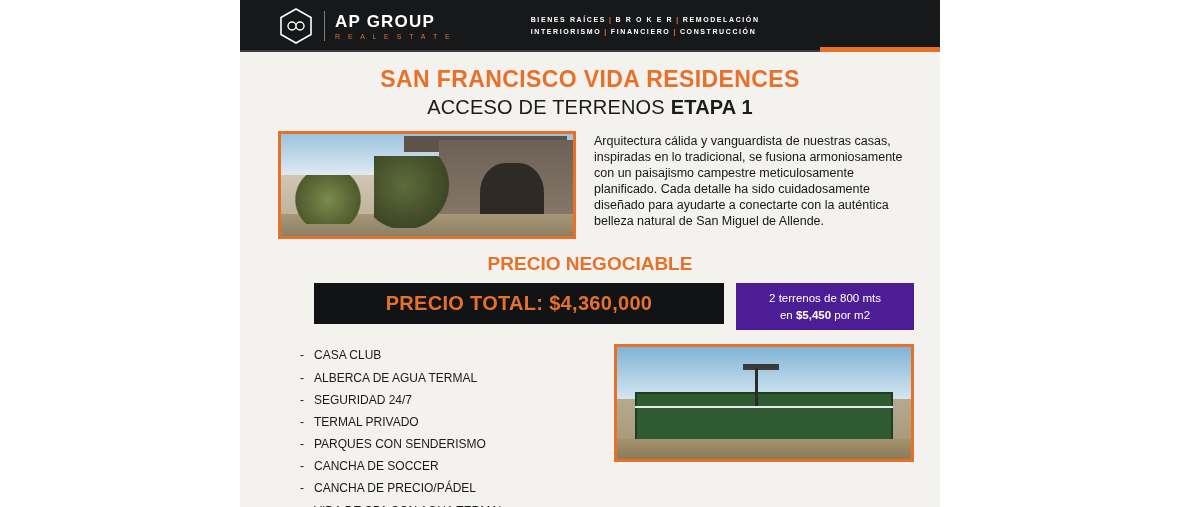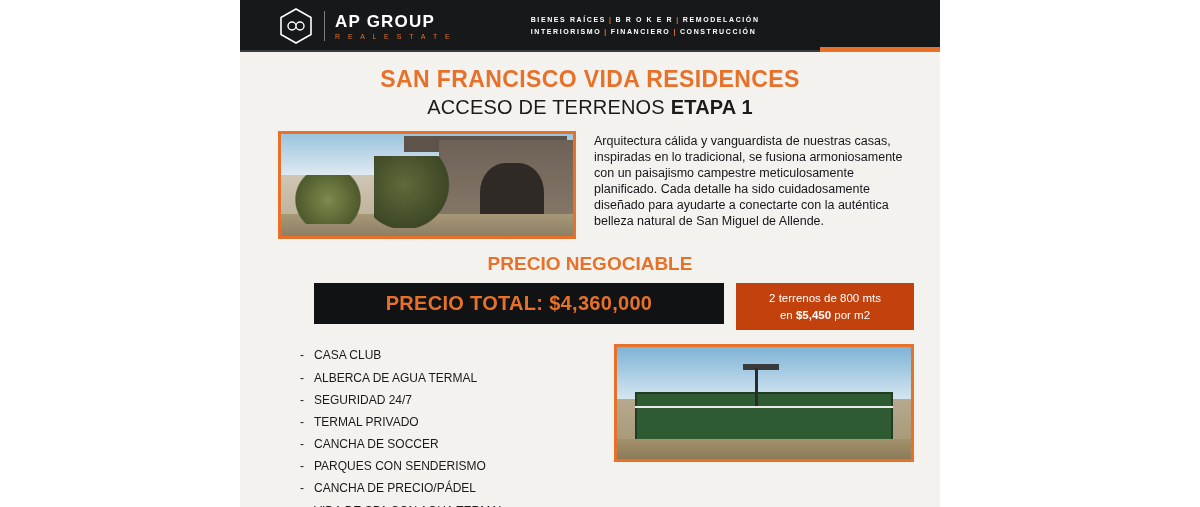--- a/index.html
+++ b/index.html
@@ -173,21 +173,21 @@
     color: #e8712a;
     font-size: 20px;
     font-weight: bold;
     padding: 9px 14px;
     flex: 0 0 auto;
     width: 410px;
     text-align: center;
     letter-spacing: 0.3px;
   }
   .price-note {
-    background: #c2410c;
+    background: #4c1d95;
     color: #ffffff;
     font-size: 11.5px;
     padding: 7px 22px;
     text-align: center;
     flex: 1 1 auto;
     line-height: 1.45;
   }
   .price-note b { color: #ffffff; font-weight: bold; }
 
   
@@ -301,22 +301,22 @@
         </div>
       </div>
     </div>
 
     <div class="amen-row">
       <ul class="amen-list">
         <li>CASA CLUB</li>
         <li>ALBERCA DE AGUA TERMAL</li>
         <li>SEGURIDAD 24/7</li>
         <li>TERMAL PRIVADO</li>
+        <li>PARQUES CON SENDERISMO</li>
         <li>CANCHA DE SOCCER</li>
-        <li>PARQUES CON SENDERISMO</li>
         <li>CANCHA DE PRECIO/PÁDEL</li>
         <li>VIDA DE SPA CON AGUA TERMAL</li>
       </ul>
       <div class="amen-photo">
         <div class="sky2"></div>
         <div class="court"></div>
         <div class="net"></div>
         <div class="lamp"></div>
         <div class="pole"></div>
         <div class="dirt"></div>

